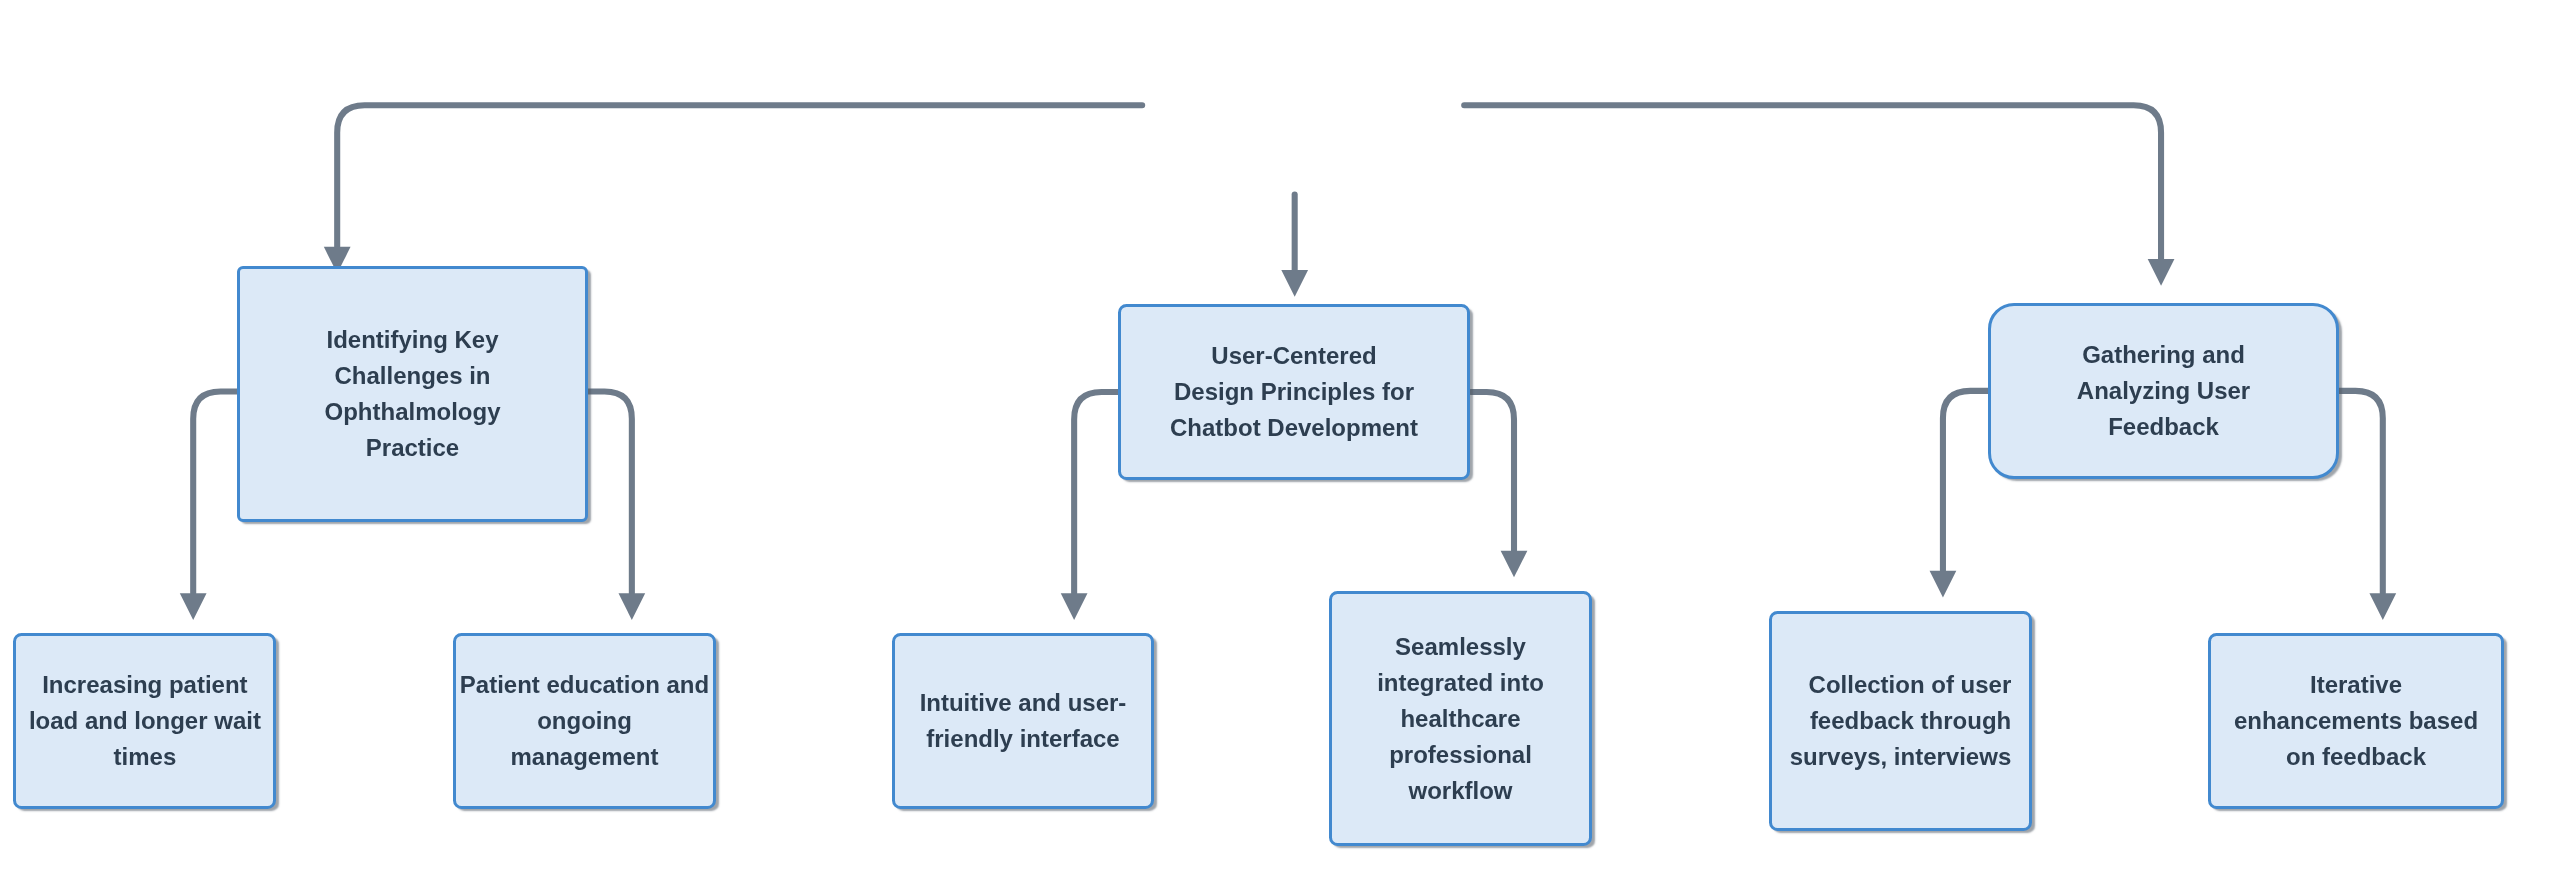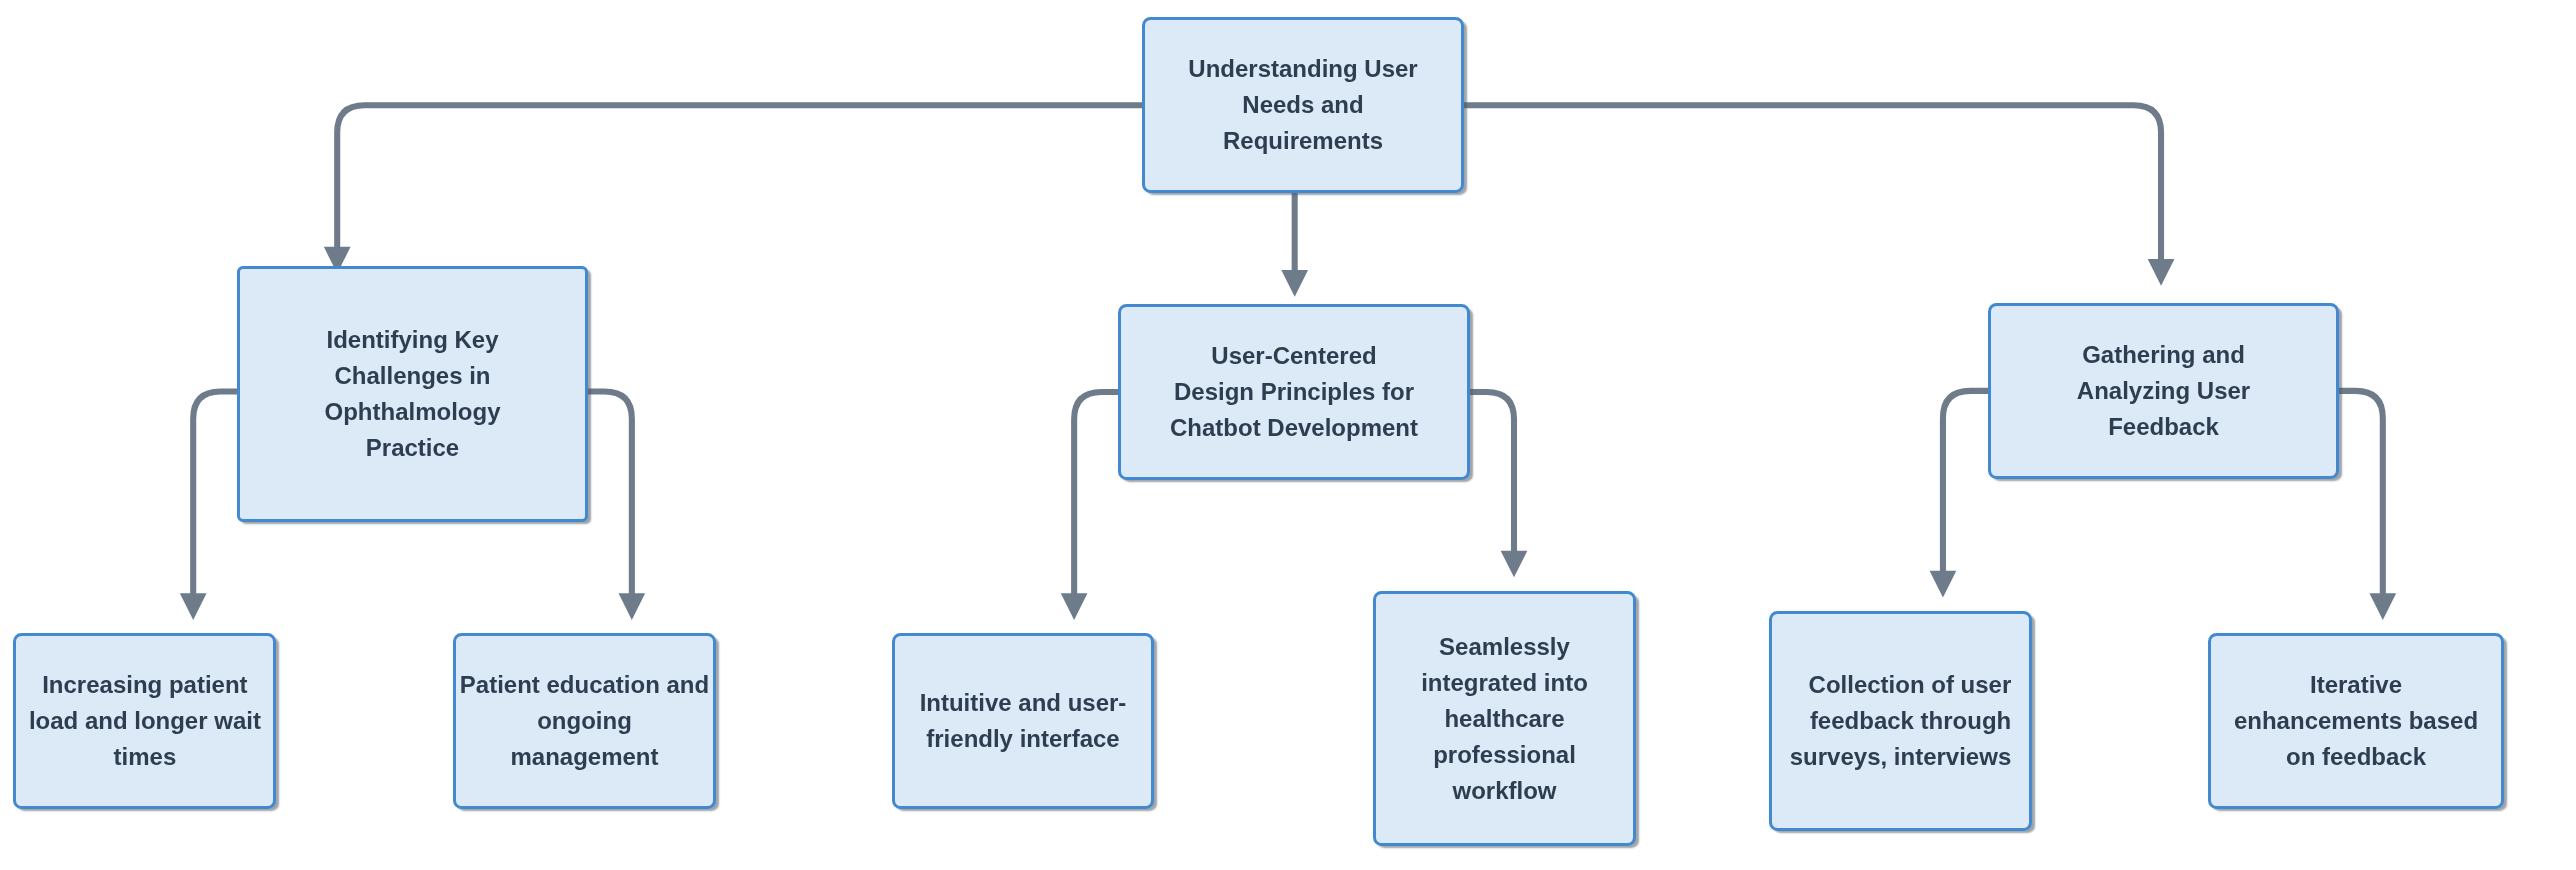--- a/index.html
+++ b/index.html
@@ -67,49 +67,46 @@
     <path class="edge" d="M 2421 645 L 2447 645 Q 2492 645 2492 690 L 2492 906"></path>
     <polygon class="arrowhead" points="2470,906 2514,906 2492,950"></polygon>
 
     <path class="edge" d="M 3272 643 L 3243 643 Q 3198 643 3198 688 L 3198 939"></path>
     <polygon class="arrowhead" points="3176,939 3220,939 3198,983"></polygon>
 
     <path class="edge" d="M 3850 643 L 3877 643 Q 3922 643 3922 688 L 3922 976"></path>
     <polygon class="arrowhead" points="3900,976 3944,976 3922,1020"></polygon>
   </svg>
 
-  <div class="node" style="left:1142px; top:17px; width:322px; height:176px;">Understanding User
-Needs and
-Requirements</div>
 
   <div class="node" style="left:237px; top:266px; width:351px; height:256px;border-radius:6px;">Identifying Key
 Challenges in
 Ophthalmology
 Practice</div>
 
   <div class="node" style="left:1118px; top:304px; width:352px; height:176px;">User-Centered
 Design Principles for
 Chatbot Development</div>
 
-  <div class="node" style="left:1988px; top:303px; width:351px; height:176px;">Gathering and
+  <div class="node" style="left:1988px; top:303px; width:351px; height:176px;border-radius:26px;">Gathering and
 Analyzing User
 Feedback</div>
 
   <div class="node" style="left:13.4px; top:633px; width:263px; height:176px;">Increasing patient
 load and longer wait
 times</div>
 
   <div class="node" style="left:453px; top:633px; width:263px; height:176px;">Patient education and
 ongoing
 management</div>
 
   <div class="node" style="left:892px; top:633px; width:262px; height:176px;">Intuitive and user-
 friendly interface</div>
 
-  <div class="node" style="left:1373px; top:591px; width:263px; height:255px;">Seamlessly
+  <div class="node" style="left:1329px; top:591px; width:263px; height:255px;">Seamlessly
 integrated into
 healthcare
 professional
 workflow</div>
 
   <div class="node" style="left:1769px; top:611px; width:263px; height:220px;text-align:right;">Collection of user
 feedback through
 surveys, interviews</div>
 
   <div class="node" style="left:2208px; top:633px; width:296px; height:176px;">Iterative

